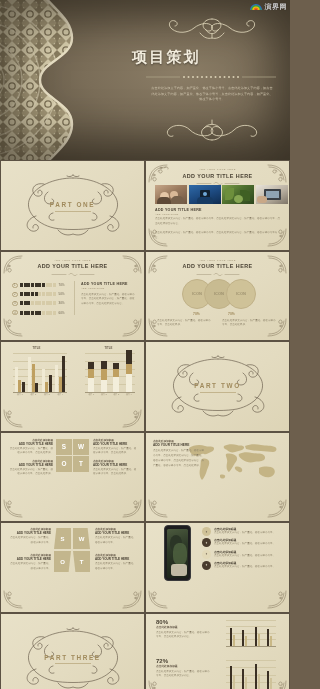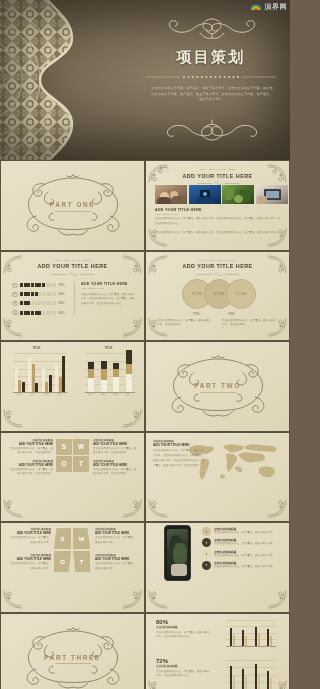--- a/index.html
+++ b/index.html
@@ -10,21 +10,21 @@
 
   
   .hero { position:relative; width:290px; height:160px; overflow:hidden;
     background:radial-gradient(ellipse at 62% 45%, #8b7d66 0%, #7a6d58 38%, #5d5342 78%, #4b4234 100%); }
   .hero-vig { position:absolute; inset:0;
     box-shadow: inset 0 0 46px 16px rgba(40,34,25,.62); pointer-events:none; }
   .mandala { position:absolute; left:-78px; top:-22px; width:180px; height:205px; }
   .hero-right { position:absolute; left:132px; top:0; width:158px; height:160px; }
   .flourish-top { position:absolute; left:20px; top:14px; width:120px; height:28px; }
   .flourish-bot { position:absolute; left:20px; top:118px; width:120px; height:28px; }
-  .hero-title { position:absolute; left:0; top:48px; width:158px; text-align:center;
+  .hero-title { position:absolute; left:0; top:48px; width:158px; 
     color:#f2ecdd; font-size:15px; letter-spacing:2.2px; font-weight:bold;
     text-shadow:0 1px 2px rgba(0,0,0,.45); }
   .hero-rule { position:absolute; left:14px; top:73px; width:130px; height:8px; }
   .hero-sub { position:absolute; left:19px; top:86px; width:122px; text-align:center;
     color:#cfc5ae; font-size:3.1px; line-height:1.85; letter-spacing:.1px; }
 
   .wm { position:absolute; right:3px; top:1px; height:11px; display:flex; align-items:center; gap:2px; }
   .wm-txt { font-size:7px; color:#cfcfcf; letter-spacing:.5px; font-weight:bold;
             text-shadow:0 0 1px rgba(0,0,0,.6); }
 

